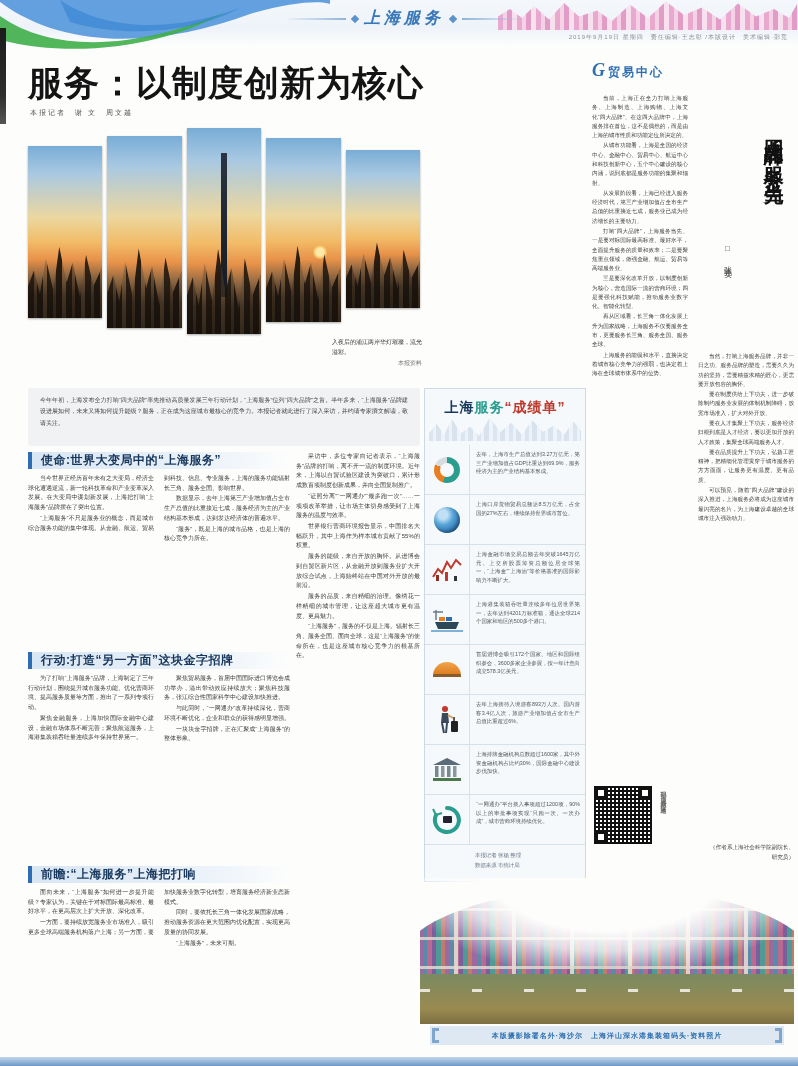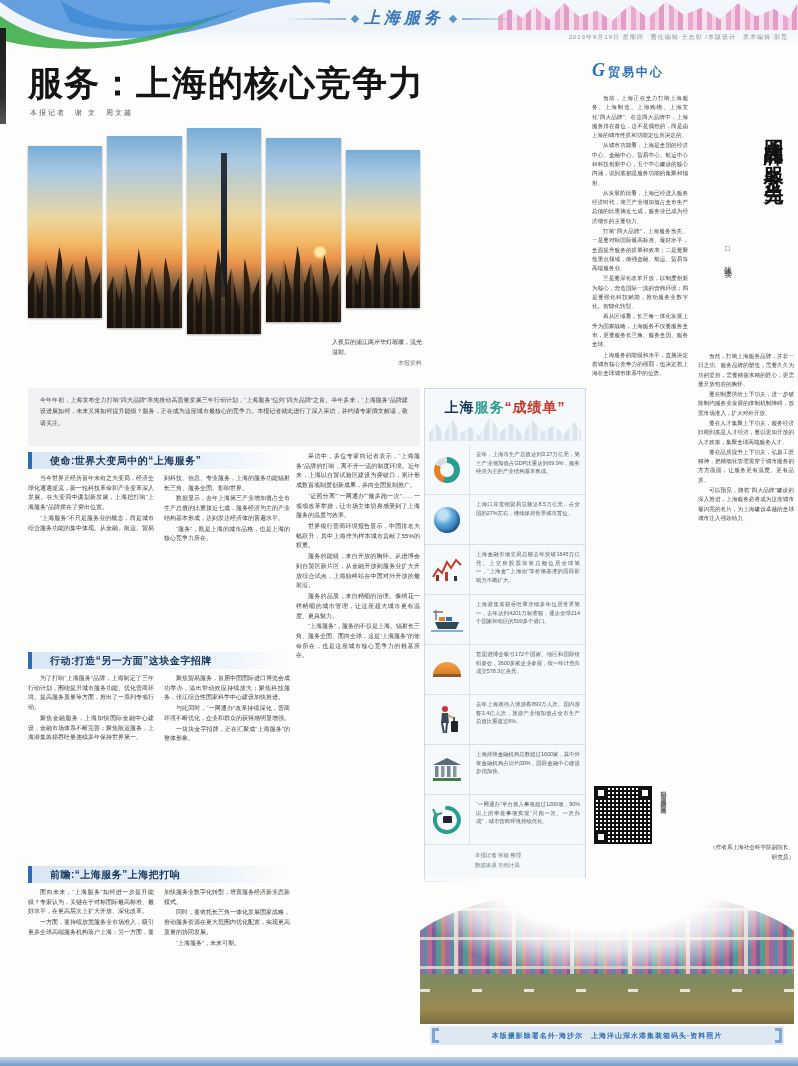--- a/index.html
+++ b/index.html
@@ -40,21 +40,21 @@
   .panel:nth-child(5){ margin-top:22px; height:158px; }
   .panel:nth-child(3)::before { content:""; position:absolute; left:46%; top:12%; width:8%; height:70%; background:linear-gradient(180deg,#2a3440,#151a20); }
   .panel:nth-child(4) .sun { position:absolute; right:18%; top:58%; width:14px; height:14px; border-radius:50%; background:radial-gradient(circle,#ffe9a8 0 40%,#f7b04a 70%,rgba(247,176,74,0) 100%); }
   .strip-caption { position:absolute; left:332px; top:338px; width:90px; font-size:6px; line-height:1.6; color:#333; }
   .strip-credit { display:block; text-align:right; color:#777; margin-top:2px; }
 
   
   .intro { position:absolute; left:28px; top:388px; width:392px; height:58px; background:#f0f2f4; border-radius:3px; padding:7px 12px; font-size:6px; line-height:1.9; color:#444; text-align:justify; }
 
   
-  .sec-head { position:absolute; left:28px; width:262px; height:17px; display:flex; align-items:center; background:linear-gradient(90deg,#d9e6f3,#ecf3fa 70%,rgba(236,243,250,0)); border-left:4px solid #2e6db4; padding-left:18px; font-size:10px; font-weight:bold; color:#16365c; letter-spacing:.5px; }
+  .sec-head { position:absolute; left:28px; width:262px; height:17px; display:flex; align-items:center; background:linear-gradient(90deg,#d9e6f3,#ecf3fa 70%,rgba(236,243,250,0)); border-left:4px solid #2e6db4; padding-left:9px; font-size:12px; font-weight:bold; color:#16365c; letter-spacing:.5px; }
   .sec-body { position:absolute; left:28px; width:262px; column-count:2; column-gap:10px; font-size:6px; line-height:1.62; color:#3c3c3c; text-align:justify; overflow:hidden; }
   .sec-body p { text-indent:12px; margin-bottom:1px; }
   #sec1-head { top:452px; } #sec1-body { top:474px; height:172px; }
   #sec2-head { top:652px; } #sec2-body { top:674px; height:186px; }
   #sec3-head { top:866px; } #sec3-body { top:888px; height:156px; }
   .col3 { position:absolute; left:296px; top:452px; width:124px; height:592px; font-size:6px; line-height:1.62; color:#3c3c3c; text-align:justify; overflow:hidden; }
   .col3 p { text-indent:12px; margin-bottom:1px; }
 
   
   .scorecard { position:absolute; left:424px; top:388px; width:162px; height:494px; background:#f5f9fc; border:1px solid #ccd9e6; }
@@ -132,21 +132,21 @@
       <div class="mast-line"></div>
       <div class="mast-dot"></div>
       <div class="mast-title">上海服务</div>
       <div class="mast-dot"></div>
       <div class="mast-line r"></div>
     </div>
     <div class="dateline">2019年9月19日 星期四　责任编辑·王志彰 /本版设计　美术编辑·邵竞</div>
   </div>
   <div class="edge-bar"></div>
 
-  <h1 class="headline">服务：上海的核心竞争力</h1>
+  <h1 class="headline">服务：以制度创新为核心</h1>
   <div class="byline">本报记者　谢 文　周文越</div>
 
   <div class="strip">
     <div class="panel"></div>
     <div class="panel"></div>
     <div class="panel"></div>
     <div class="panel">
         <span class="sun"></span>
       </div>
     <div class="panel"></div>

